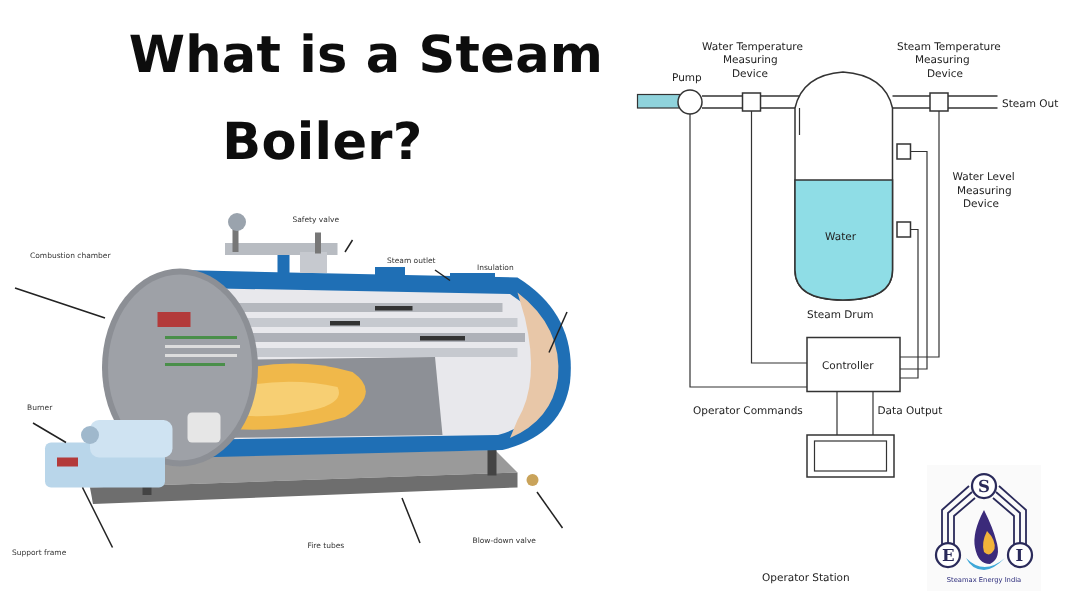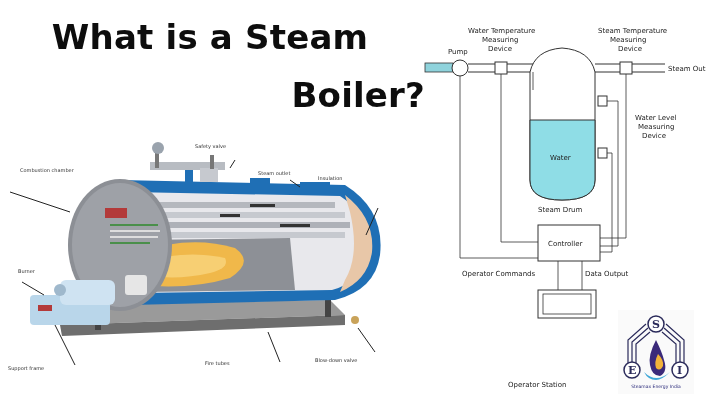--- a/index.html
+++ b/index.html
@@ -2,22 +2,22 @@
 <html><head>
   <meta charset="utf-8">
   <style>
     html, body { margin: 0; padding: 0; background: #ffffff; }
     body { width: 720px; height: 404px; position: relative; overflow: hidden; font-family: "DejaVu Sans", sans-serif; }
     .title {
       position: absolute; left: 0; width: 420px; text-align: center;
       font-family: "DejaVu Sans", sans-serif; font-weight: bold; color: #0d0d0d;
       font-size: 34px; letter-spacing: 0.2px; line-height: 1;
     }
-    .title.l1 { top: 20px; }
-    .title.l2 { top: 78px; left: 5px; text-align: right; }
+    .title.l1 { top: 20px; padding-left: 34px; }
+    .title.l2 { top: 78px; left: 5px; }
     svg { position: absolute; }
     .lbl { font-family: "DejaVu Sans", sans-serif; font-size: 7px; fill: #222; }
     .blur-lbl { font-family: "DejaVu Sans", sans-serif; font-size: 5px; fill: #333; }
     .logo-txt { font-family: "DejaVu Serif", serif; font-size: 11px; font-weight: bold; fill: #2a2a5a; }
   </style>
 </head>
 <body>
 
 <div class="title l1">What is a Steam</div>
 <div class="title l2">Boiler?</div>

